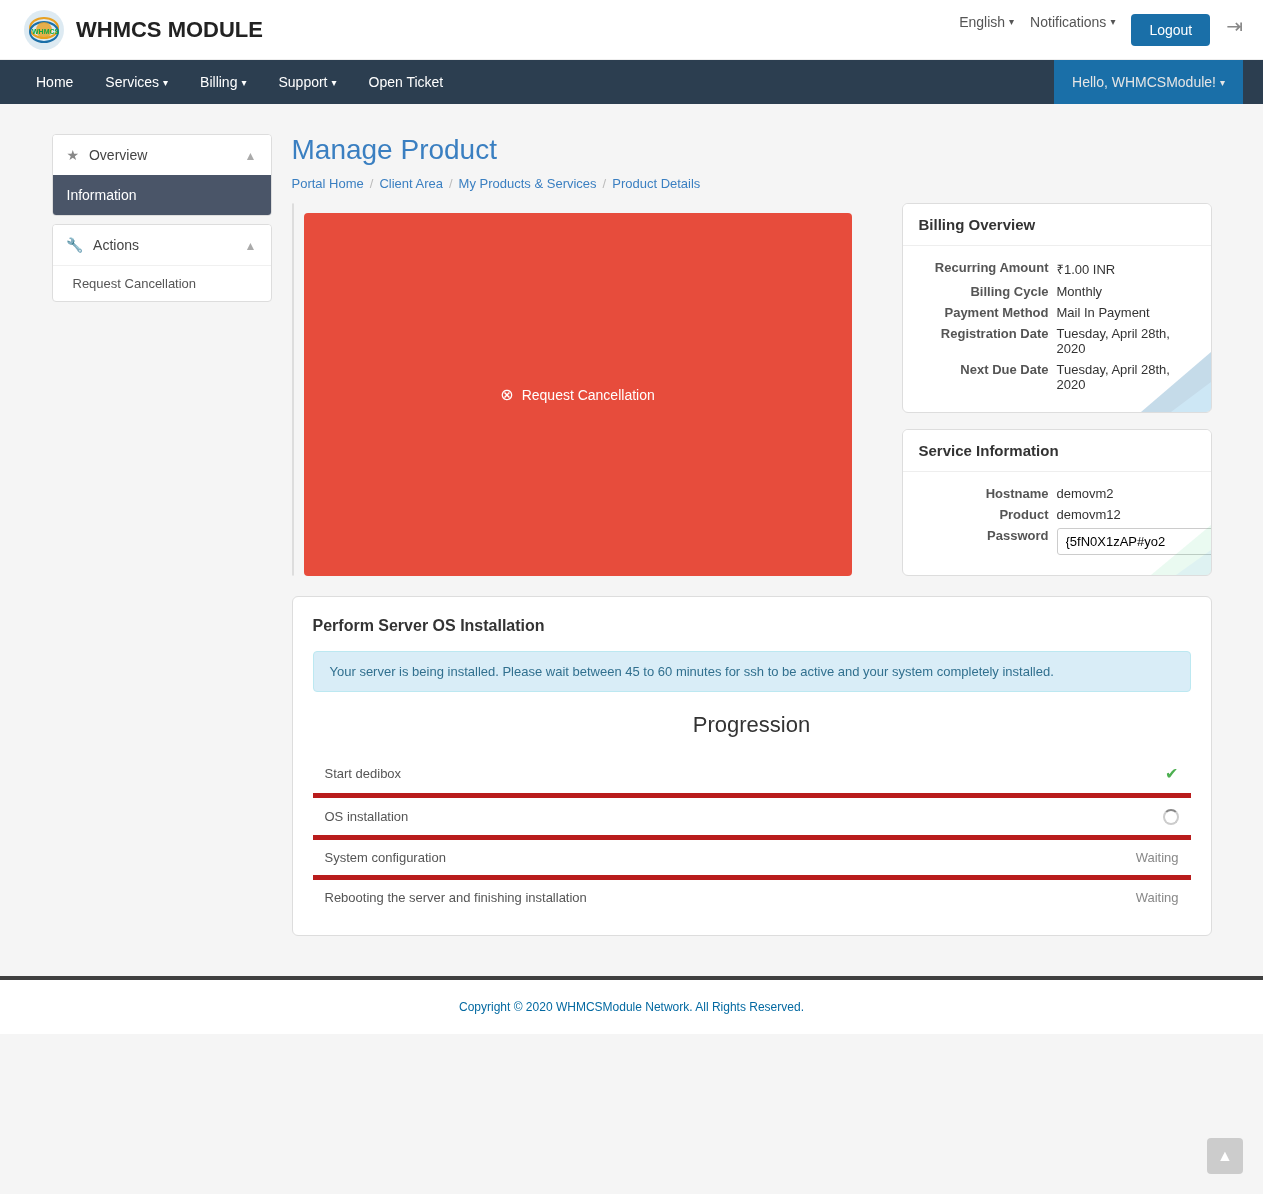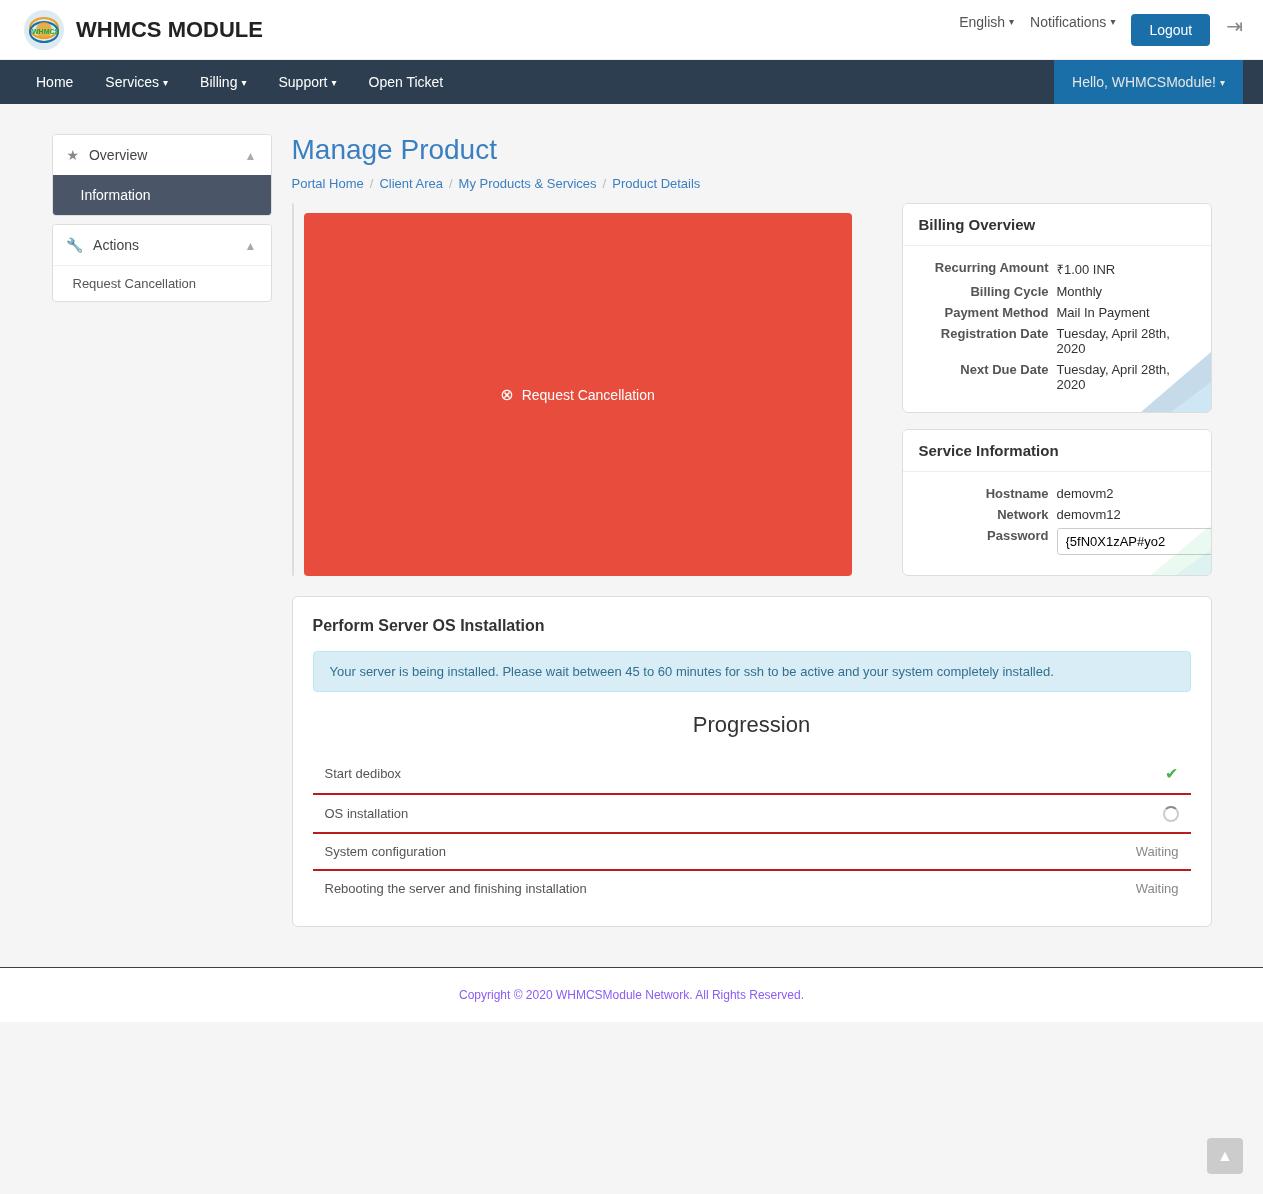--- a/index.html
+++ b/index.html
@@ -93,21 +93,21 @@
       font-size: 14px;
       color: #444;
       cursor: pointer;
       background: #fff;
     }
     .sidebar-header .icon { color: #888; margin-right: 6px; }
     .sidebar-header .toggle { color: #aaa; font-size: 12px; }
     .sidebar-active-item {
       background: #4a5568;
       color: #fff;
-      padding: 12px 28px;
+      padding: 12px 14px;
       font-size: 14px;
     }
     .sidebar-sub-item {
       padding: 10px 20px;
       font-size: 13px;
       color: #555;
       cursor: pointer;
       border-top: 1px solid #f0f0f0;
     }
 
@@ -305,21 +305,21 @@
       font-weight: 300;
       color: #333;
       text-align: center;
       margin-bottom: 16px;
     }
     .progress-table {
       width: 100%;
       border-collapse: collapse;
     }
     .progress-table tr {
-      border-bottom: 2px solid #b91c1c;
+      border-bottom: 5px solid #b91c1c;
     }
     .progress-table tr:last-child { border-bottom: none; }
     .progress-table td {
       padding: 10px 12px;
       font-size: 13px;
       color: #555;
     }
     .progress-table td:last-child {
       text-align: right;
       color: #888;
@@ -331,25 +331,25 @@
       height: 16px;
       border: 2px solid #ccc;
       border-top-color: #888;
       border-radius: 50%;
       vertical-align: middle;
     }
 
     
     .footer {
       background: #fff;
-      border-top: 1px solid #404040;
+      border-top: 4px solid #404040;
       text-align: center;
       padding: 20px;
       font-size: 12px;
-      color: #8b5cf6;
+      color: #0369a1;
       margin-top: 40px;
     }
 
     
     .scroll-top {
       position: fixed;
       bottom: 20px;
       right: 20px;
       background: #ccc;
       color: #fff;
@@ -517,21 +517,21 @@
         </div>
 
         <div class="info-box">
           <div class="info-box-header">Service Information</div>
           <div class="info-box-body">
             <div class="info-row">
               <span class="info-label">Hostname</span>
               <span class="info-value">demovm2</span>
             </div>
             <div class="info-row">
-              <span class="info-label">Network</span>
+              <span class="info-label">Product</span>
               <span class="info-value">demovm12</span>
             </div>
             <div class="info-row">
               <span class="info-label">Password</span>
               <div class="password-row">
                 <input class="password-input" type="text" readonly="" value="{5fN0X1zAP#yo2" style="">
                 <button class="eye-btn">
                   <span>🙈</span>
                 </button>
               </div>

